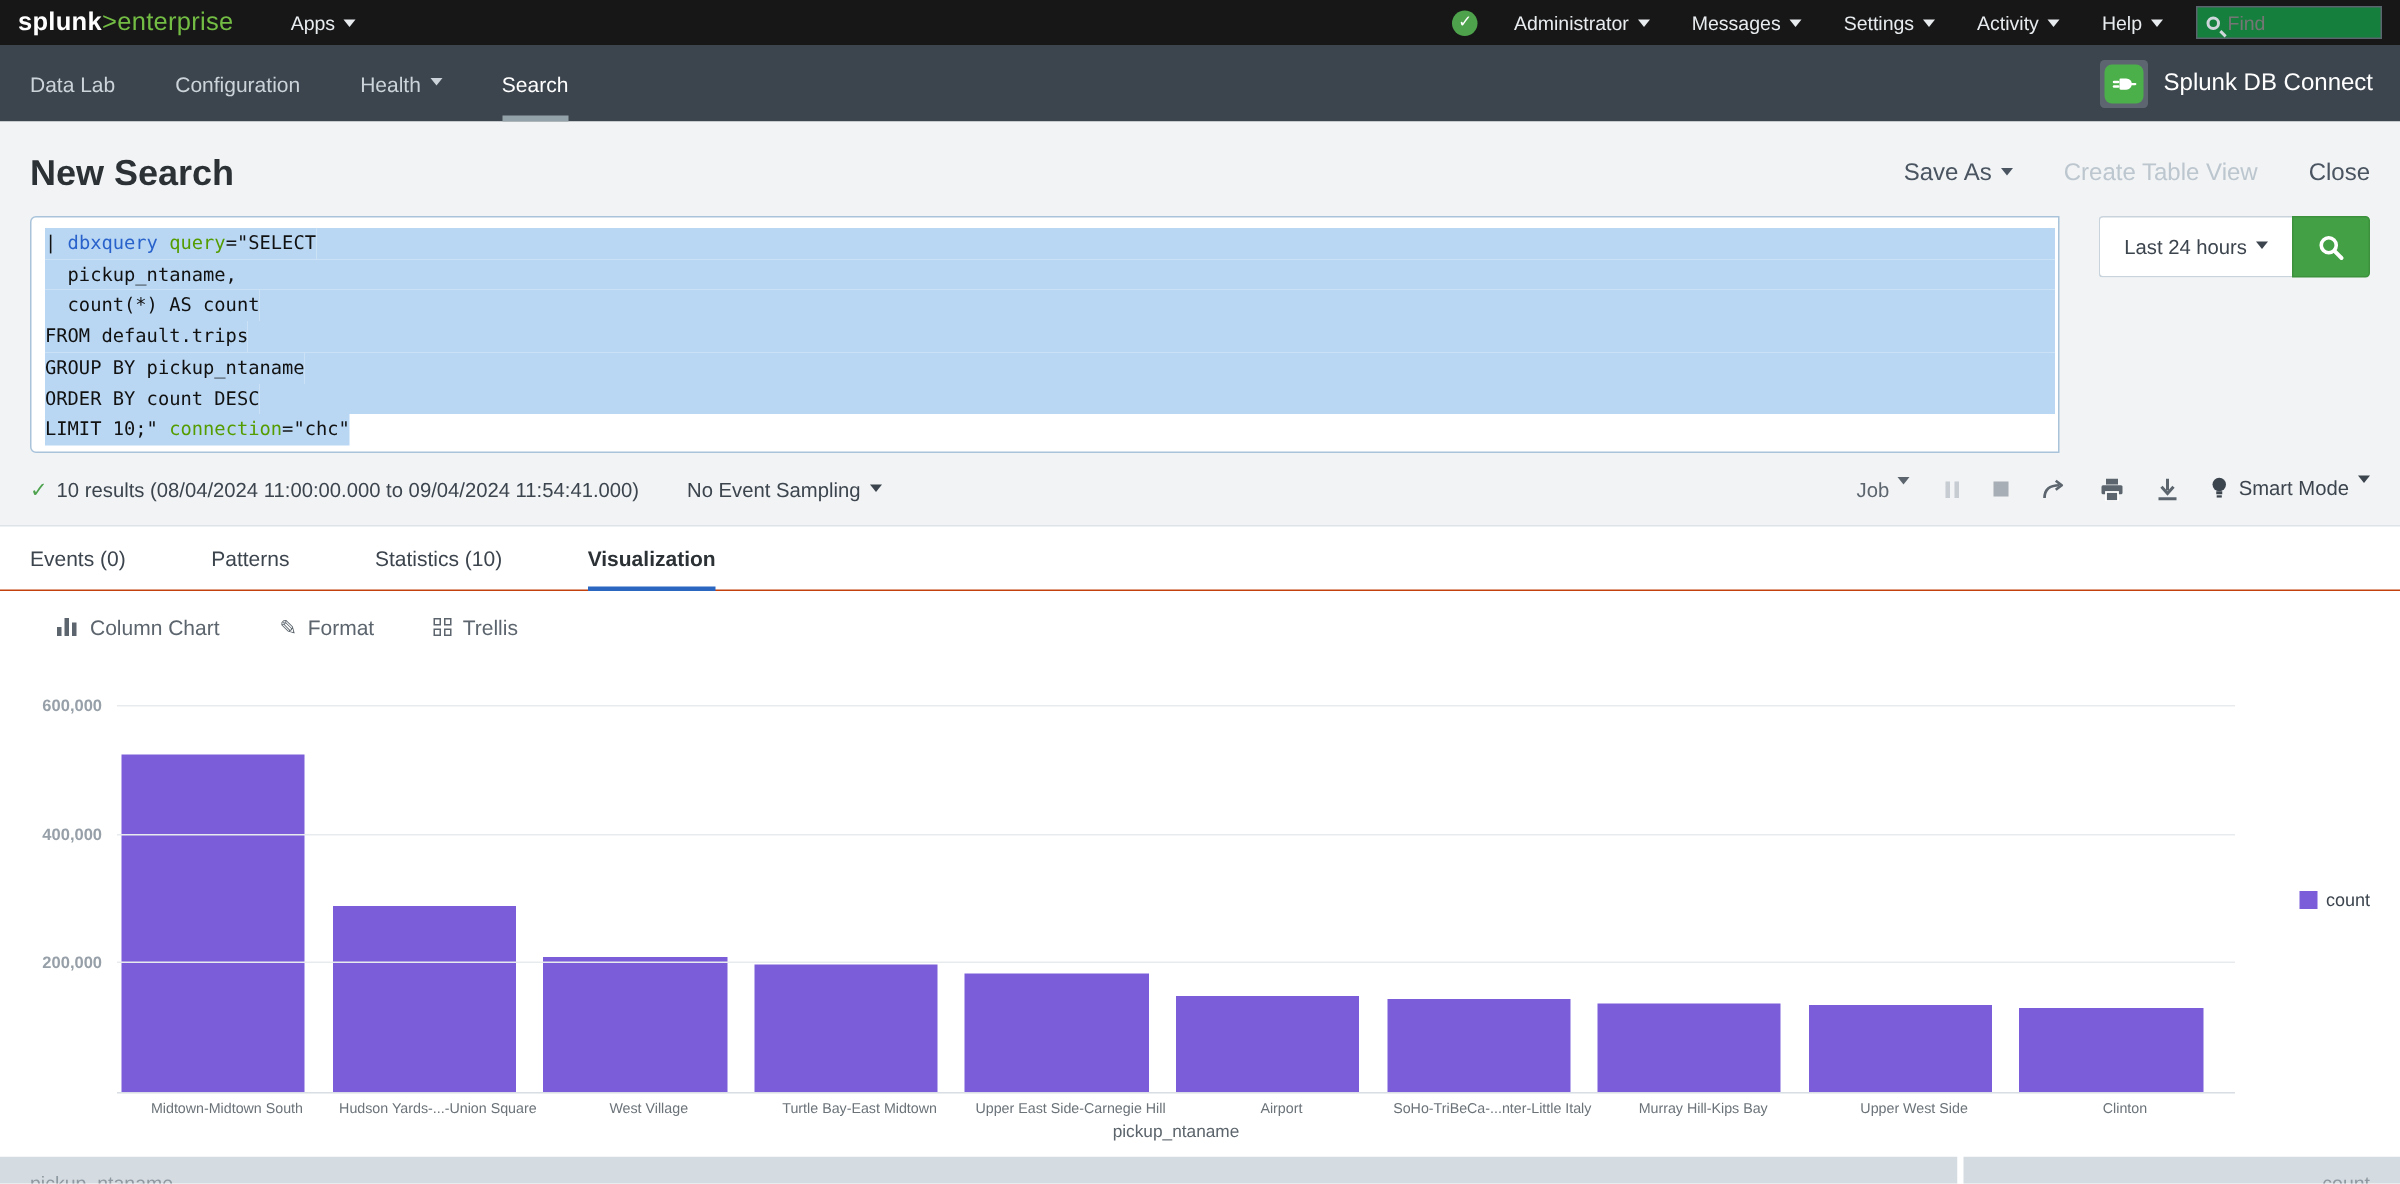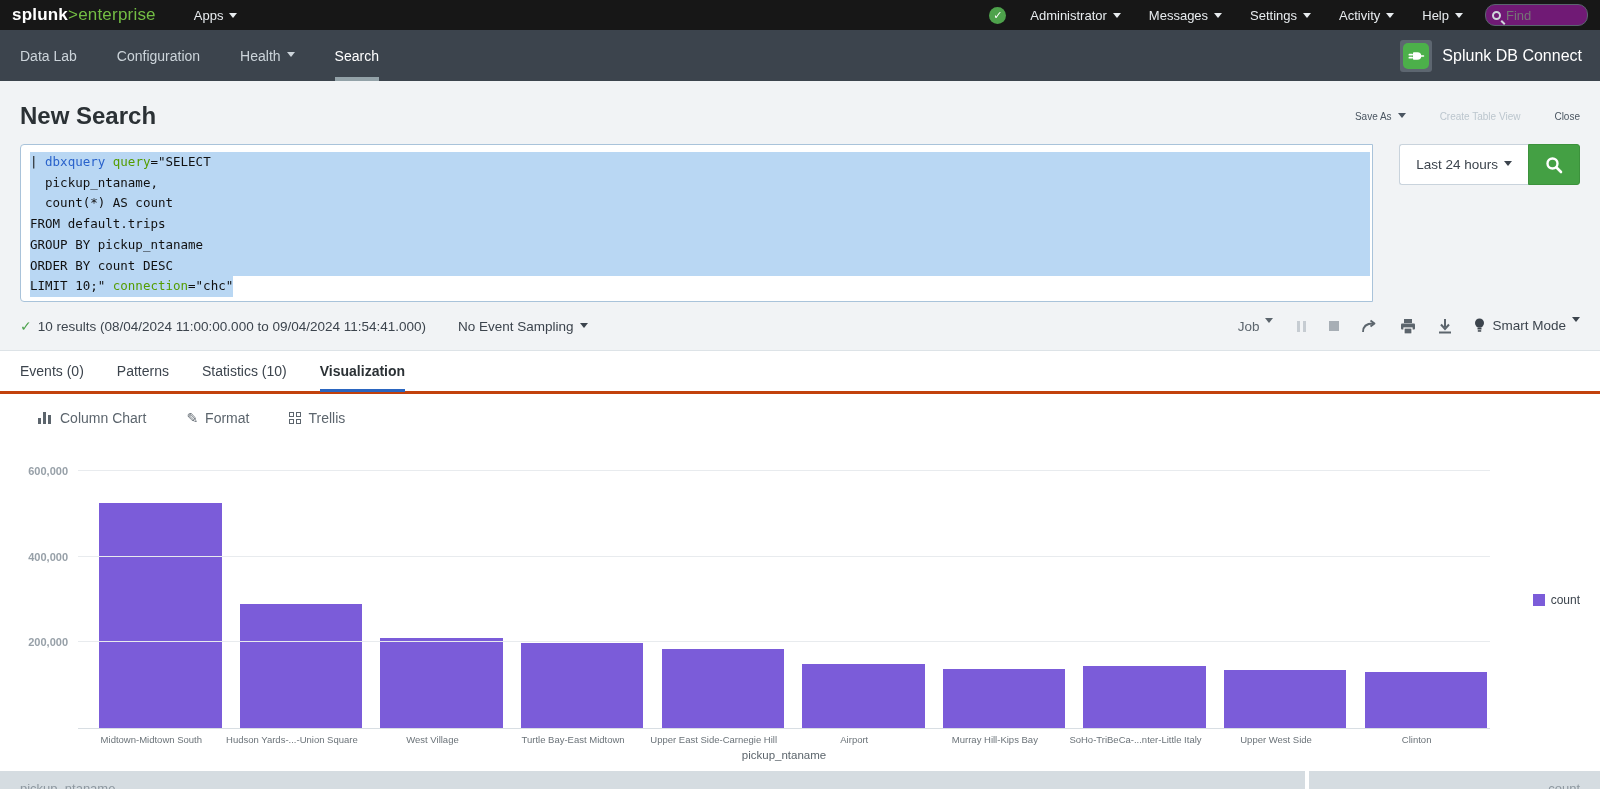--- a/index.html
+++ b/index.html
@@ -12,22 +12,22 @@
   
   .topbar { height:30px; background:#171717; display:flex; align-items:center; color:#e8ecef; font-size:13px; }
   .logo { margin-left:12px; font-size:17px; letter-spacing:.2px; }
   .logo .l-splunk { color:#fff; font-weight:bold; }
   .logo .l-arrow, .logo .l-prod { color:#73bd44; font-weight:400; }
   .tb-item { padding:0 14px; cursor:pointer; color:#e8ecef; white-space:nowrap; }
   .apps { margin-left:24px; }
   .tb-right { margin-left:auto; display:flex; align-items:center; }
   .ok-badge { width:17px; height:17px; border-radius:50%; background:#4ea24c; color:#fff;
     font-size:11px; line-height:17px; text-align:center; margin-right:10px; }
-  .findbox { display:flex; align-items:center; background:#701a75; border:1px solid #5a646e;
-    border-radius:10px; height:22px; width:103px; margin:0 12px 0 8px; padding:0 6px; }
+  .findbox { display:flex; align-items:center; background:#15803d; border:1px solid #5a646e;
+    border-radius:0; height:22px; width:124px; margin:0 12px 0 8px; padding:0 6px; }
   .findbox input { background:transparent; border:none; outline:none; color:#dfe5ea;
     font-size:13px; width:90px; margin-left:5px; font-family:"Liberation Sans",sans-serif; }
   .mag { width:9px; height:9px; border:2px solid #cfd6db; border-radius:50%; position:relative; flex:none; }
   .mag::after { content:""; position:absolute; width:2px; height:5px; background:#cfd6db;
     transform:rotate(-45deg); left:8px; top:7px; }
 
   
   .appbar { height:51px; background:#3c444d; display:flex; align-items:stretch; color:#ccd4da; font-size:14px; }
   .nav-item { display:flex; align-items:center; padding:0 20px; position:relative; cursor:pointer; white-space:nowrap; }
   .nav-item.active { color:#fff; }
@@ -37,21 +37,21 @@
   .app-icon-outer { width:32px; height:32px; background:#5d6670; border-radius:3px;
     display:flex; align-items:center; justify-content:center; margin-right:10px; }
   .app-icon-inner { width:26px; height:26px; background:#4cb04a; border-radius:5px;
     display:flex; align-items:center; justify-content:center; }
   .app-title { color:#fff; font-size:16px; }
 
   
   .page { background:#f1f3f5; }
   .page-header { display:flex; align-items:center; padding:21px 20px 14px 20px; }
   .page-title { font-size:24px; font-weight:bold; color:#2b3135; }
-  .hdr-actions { margin-left:auto; display:flex; align-items:center; font-size:10px; }
+  .hdr-actions { margin-left:auto; display:flex; align-items:center; font-size:16px; }
   .hdr-actions > * { margin-left:34px; cursor:pointer; }
   .act { color:#4a5561; }
   .act-disabled { color:#bcc6ce; cursor:default; }
 
   
   .search-row { display:flex; align-items:flex-start; padding:0 20px; }
   .searchbox { flex:1; background:#fff; border:1px solid #a9c3da; border-radius:4px 0 0 4px;
     height:158px; padding:7px 2px 0 9px; font-family:"DejaVu Sans Mono", monospace;
     font-size:12.5px; line-height:20.7px; color:#111; cursor:text; overflow:hidden; }
   .qline { display:flex; white-space:pre; }
@@ -71,22 +71,22 @@
   .checkmark { color:#4ea24e; margin-right:6px; font-size:14px; }
   .sampling { margin-left:32px; cursor:pointer; }
   .job-controls { margin-left:auto; display:flex; align-items:center; }
   .jc { margin-left:22px; cursor:pointer; display:flex; align-items:flex-start; color:#5c656d; }
   .pause-icon span { display:inline-block; width:3px; height:11px; background:#c6ccd2; margin:0 1.5px; }
   .stop-icon { width:10px; height:10px; background:#a7aeb5; }
   .smart { color:#3c444d; }
   .bulb { margin-right:7px; }
 
   
-  .tabs-row { background:#fff; border-top:1px solid #dde3e7; border-bottom:3px solid #c2410c;
-    height:44px; display:flex; align-items:stretch; padding:0 20px; font-size:14px; }
+  .tabs-row { background:#fff; border-top:1px solid #dde3e7; border-bottom:1px solid #c2410c;
+    height:44px; display:flex; align-items:stretch; padding:0 20px; font-size:14px;gap:24px; }
   .tab { display:flex; align-items:center; margin-right:33px; color:#3c444d; cursor:pointer; position:relative; white-space:nowrap; }
   .tab.active { font-weight:bold; color:#2b3135; }
   .tab.active::after { content:""; position:absolute; left:0; right:0; bottom:-1px; height:3px; background:#2b66c0; }
 
   
   .viz-area { background:#fff; }
   .viz-controls { height:47px; display:flex; align-items:center; padding:0 38px; font-size:14px; color:#5c656d; }
   .vc { display:flex; align-items:center; margin-right:40px; cursor:pointer; }
   .vc-icon { margin-right:7px; display:flex; align-items:flex-end; }
   .colchart-icon span { display:inline-block; width:3px; background:#5c656d; margin-right:2px; }
@@ -94,21 +94,21 @@
   .trellis-icon span { width:5px; height:5px; border:1.5px solid #5c656d; }
 
   
   .chart-wrap { position:relative; height:325px; margin:0 20px; }
   .plot { position:absolute; left:58px; right:90px; top:15px; bottom:37px;
     border-bottom:1px solid #d8dee3; }
   .gridline { position:absolute; left:0; right:0; height:1px; background:#e8ebee; }
   .ytick { position:absolute; right:100%; margin-right:10px; transform:translateY(50%);
     font-size:11px; color:#97a0a8; white-space:nowrap;font-weight:bold; }
   .bars { position:absolute; left:0; right:0; top:0; bottom:0; display:flex; align-items:flex-end; padding:0 3px; }
-  .slot { flex:1; position:relative; display:flex; justify-content:flex-end; align-items:flex-end; height:100%; }
+  .slot { flex:1; position:relative; display:flex; justify-content:flex-start; align-items:flex-end; height:100%; }
   .bar { width:87%; }
   .xcat { position:absolute; top:100%; margin-top:6px; width:120%; left:-10%; text-align:center;
     font-size:9.5px; color:#6b7379; overflow:hidden; white-space:nowrap; }
   .xaxis-title { position:absolute; top:100%; margin-top:21px; left:0; right:0; text-align:center;
     font-size:11.5px; color:#5c656c; }
   .legend { position:absolute; right:0; top:152px; display:flex; align-items:center; font-size:12px; color:#3c444d; }
   .legend-swatch { width:12px; height:12px; margin-right:6px; }
 
   
   .bottom-strip { height:19px; margin-top:5px; display:flex; overflow:hidden; }
@@ -307,26 +307,26 @@
             </div>
             <div class="slot">
               <div class="bar" style="height: 29.1339%; background: rgb(123, 92, 217);"></div>
               <div class="xcat">Upper East Side-Carnegie Hill</div>
             </div>
             <div class="slot">
               <div class="bar" style="height: 23.4646%; background: rgb(123, 92, 217);"></div>
               <div class="xcat">Airport</div>
             </div>
             <div class="slot">
+              <div class="bar" style="height: 22.6772%; background: rgb(123, 92, 217);"></div>
+              <div class="xcat">SoHo-TriBeCa-...nter-Little Italy</div>
+            </div>
+            <div class="slot">
               <div class="bar" style="height: 21.5748%; background: rgb(123, 92, 217);"></div>
               <div class="xcat">Murray Hill-Kips Bay</div>
-            </div>
-            <div class="slot">
-              <div class="bar" style="height: 22.6772%; background: rgb(123, 92, 217);"></div>
-              <div class="xcat">SoHo-TriBeCa-...nter-Little Italy</div>
             </div>
             <div class="slot">
               <div class="bar" style="height: 21.4173%; background: rgb(123, 92, 217);"></div>
               <div class="xcat">Upper West Side</div>
             </div>
             <div class="slot">
               <div class="bar" style="height: 20.6299%; background: rgb(123, 92, 217);"></div>
               <div class="xcat">Clinton</div>
             </div>
           </div>

